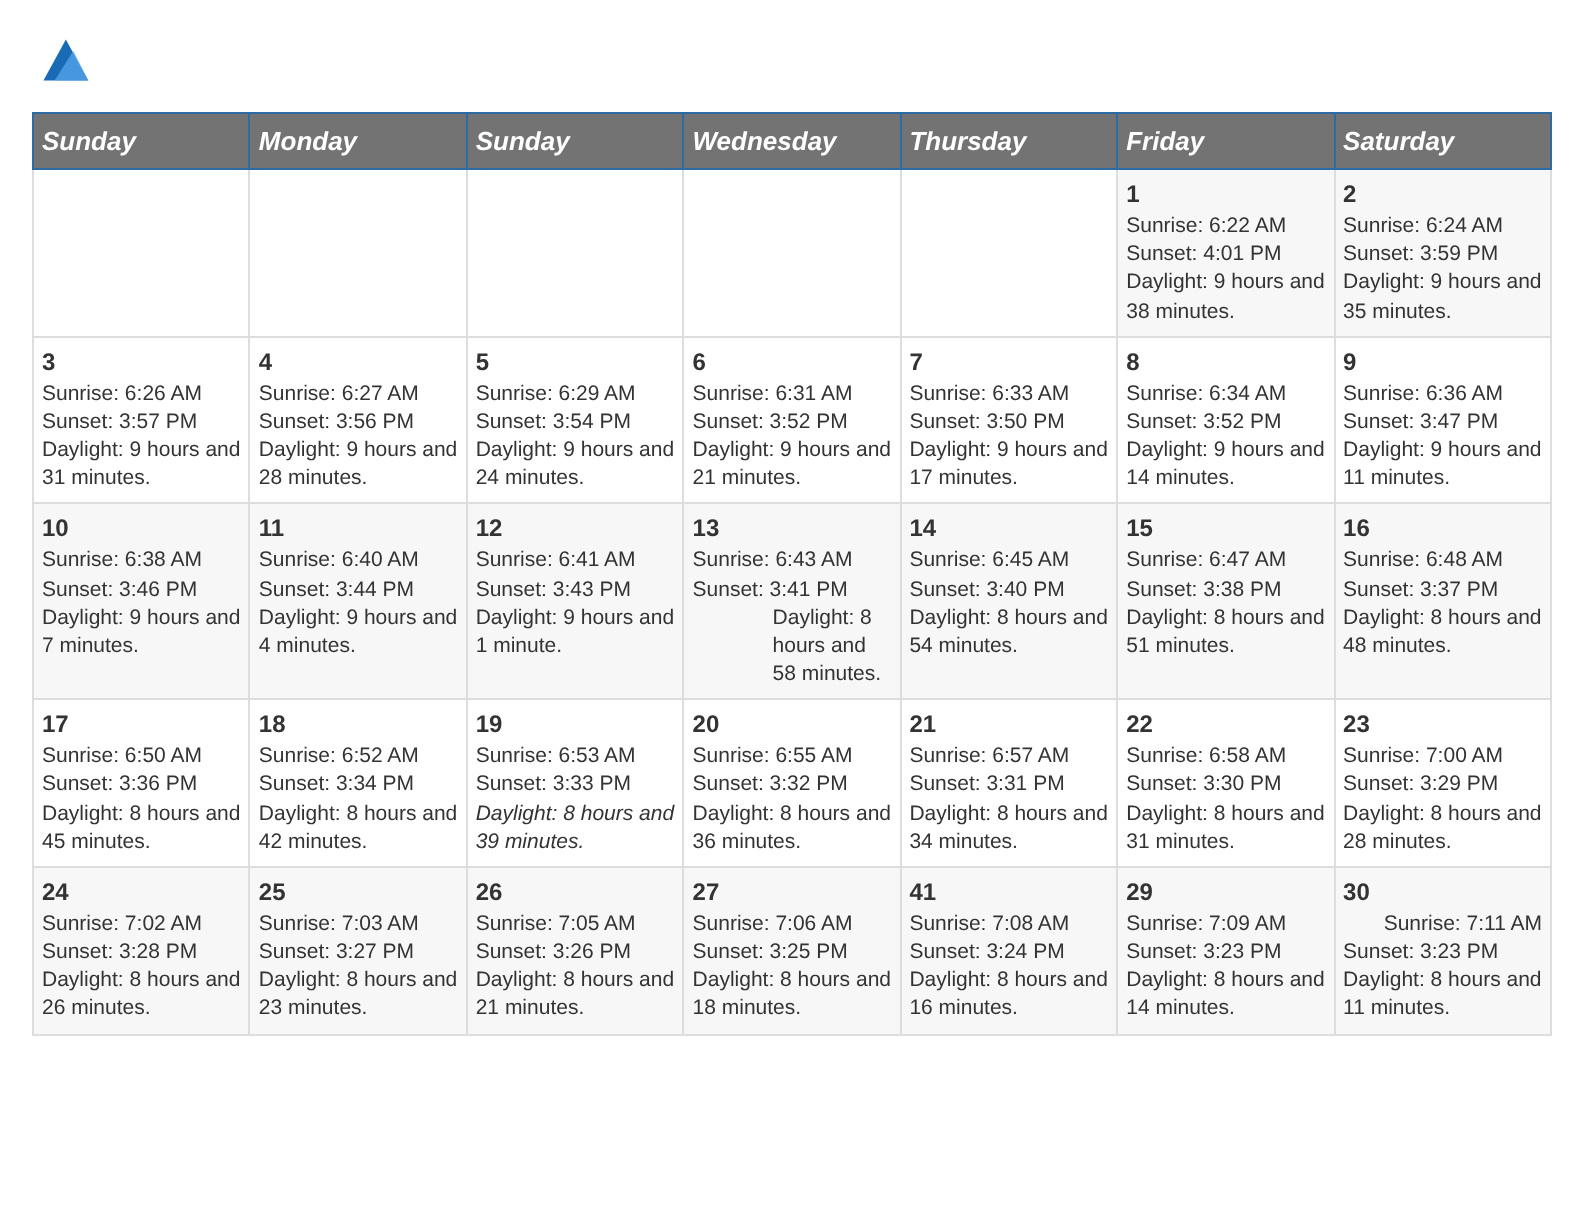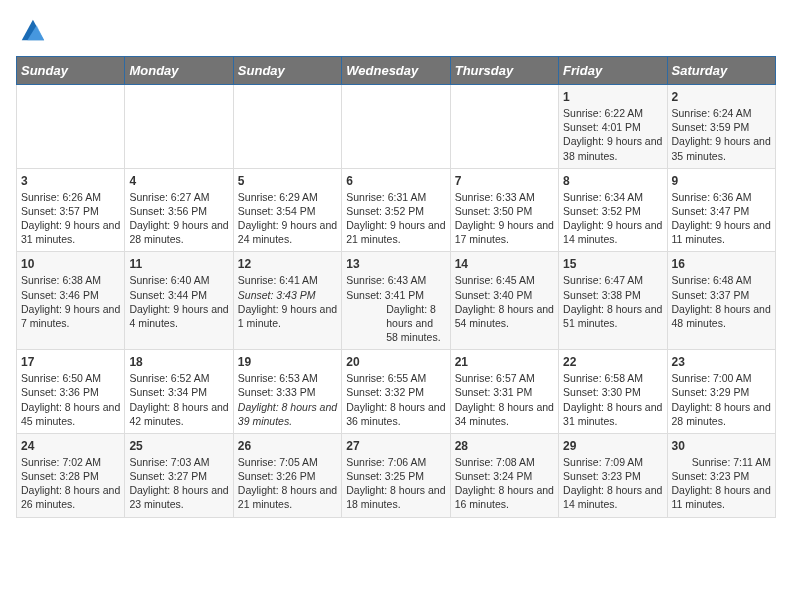--- a/index.html
+++ b/index.html
@@ -192,21 +192,21 @@
         </td>
         <td>
           <span class="day-num">11</span>
           <span style="display: block; line-height: 1.35;">Sunrise: 6:40 AM</span>
           <span style="display: block; line-height: 1.35;">Sunset: 3:44 PM</span>
           <span style="display: block; line-height: 1.35;">Daylight: 9 hours and 4 minutes.</span>
         </td>
         <td>
           <span class="day-num">12</span>
           <span style="display: block; line-height: 1.35;">Sunrise: 6:41 AM</span>
-          <span style="display: block; line-height: 1.35; font-style: italic;">Sunset: 3:43 PM</span>
+          <span style="display: block; line-height: 1.35;">Sunset: 3:43 PM</span>
           <span style="display: block; line-height: 1.35;">Daylight: 9 hours and 1 minute.</span>
         </td>
         <td>
           <span class="day-num">13</span>
           <span style="display: block; line-height: 1.35;">Sunrise: 6:43 AM</span>
           <span style="display: block; line-height: 1.35;">Sunset: 3:41 PM</span>
           <span style="display: block; line-height: 1.35; margin-left: 40px;">Daylight: 8 hours and 58 minutes.</span>
         </td>
         <td>
           <span class="day-num">14</span>
@@ -290,21 +290,21 @@
           <span style="display: block; line-height: 1.35;">Sunset: 3:26 PM</span>
           <span style="display: block; line-height: 1.35;">Daylight: 8 hours and 21 minutes.</span>
         </td>
         <td>
           <span class="day-num">27</span>
           <span style="display: block; line-height: 1.35;">Sunrise: 7:06 AM</span>
           <span style="display: block; line-height: 1.35;">Sunset: 3:25 PM</span>
           <span style="display: block; line-height: 1.35;">Daylight: 8 hours and 18 minutes.</span>
         </td>
         <td>
-          <span class="day-num">28</span>
+          <span class="day-num">41</span>
           <span style="display: block; line-height: 1.35;">Sunrise: 7:08 AM</span>
           <span style="display: block; line-height: 1.35;">Sunset: 3:24 PM</span>
           <span style="display: block; line-height: 1.35;">Daylight: 8 hours and 16 minutes.</span>
         </td>
         <td>
           <span class="day-num">29</span>
           <span style="display: block; line-height: 1.35;">Sunrise: 7:09 AM</span>
           <span style="display: block; line-height: 1.35;">Sunset: 3:23 PM</span>
           <span style="display: block; line-height: 1.35;">Daylight: 8 hours and 14 minutes.</span>
         </td>

